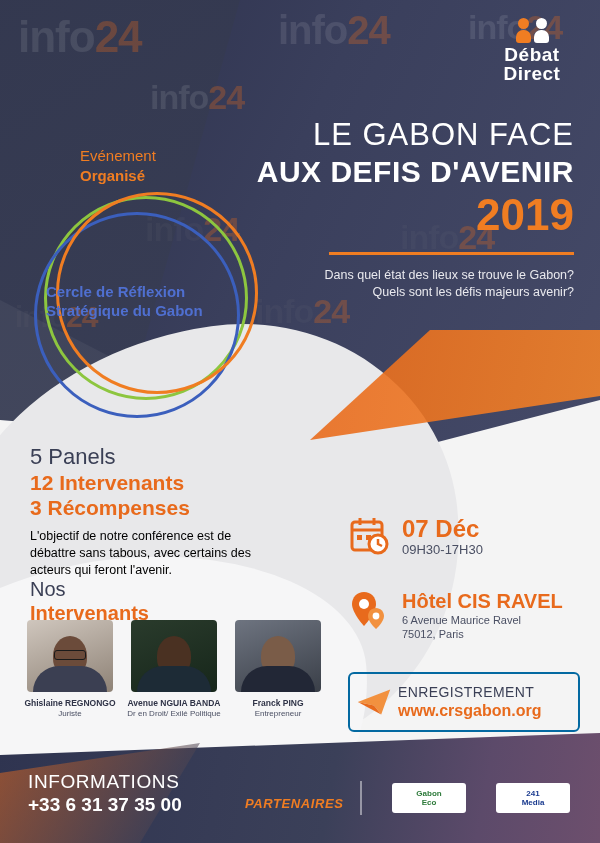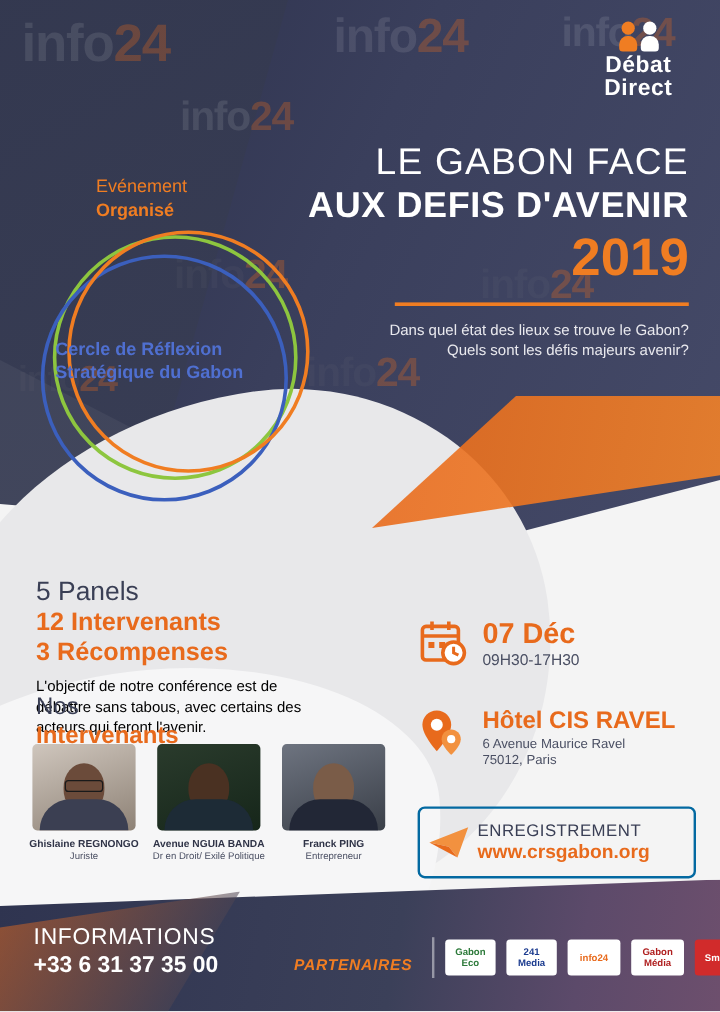--- a/index.html
+++ b/index.html
@@ -88,21 +88,21 @@
   .ev-lab{position:absolute;left:80px;top:146px;color:#f07d22;font-size:15px;line-height:20px;}
   .ev-lab b{display:block;color:#f07d22;font-weight:700;}
   .circles{position:absolute;left:30px;top:190px;width:230px;height:230px;}
   .ring{position:absolute;border-radius:50%;}
   .ring.green{left:14px;top:6px;width:198px;height:198px;border:3px solid #8dc63f;}
   .ring.orange{left:26px;top:2px;width:196px;height:196px;border:3px solid #f07d22;}
   .ring.blue{left:4px;top:22px;width:200px;height:200px;border:3px solid #3b5fbd;}
   .crs{position:absolute;left:16px;top:92px;width:210px;color:#4f6fd0;font-size:15px;font-weight:700;line-height:19px;}
 
   
-  .panels{position:absolute;left:30px;top:444px;width:260px;color:#3a3f55;margin-top:36px;}
+  .panels{position:absolute;left:30px;top:444px;width:260px;color:#3a3f55;}
   .p1{font-size:22px;font-weight:400;line-height:26px;}
   .p2{font-size:21px;font-weight:700;color:#e86a1c;line-height:25px;}
   .p3{font-size:21px;font-weight:700;color:#e86a1c;line-height:25px;}
   .p-desc{font-size:12.5px;color:#000000;line-height:17px;margin-top:8px;width:240px;}
 
   
   .nos{position:absolute;left:30px;top:578px;color:#3a3f55;}
   .nos .n1{font-size:20px;font-weight:400;line-height:23px;}
   .nos .n2{font-size:20px;font-weight:700;color:#e86a1c;line-height:24px;}
   .speakers{position:absolute;left:22px;top:620px;width:310px;display:flex;gap:8px;}
@@ -142,21 +142,21 @@
   .enreg .e1{font-size:14px;color:#3a3f55;letter-spacing:.4px;line-height:17px;}
   .enreg .e2{font-size:16px;font-weight:700;color:#e86a1c;line-height:19px;}
 
   
   .info-foot{position:absolute;left:28px;bottom:26px;color:#fff;}
   .info-foot .f1{font-size:19px;letter-spacing:.6px;line-height:23px;}
   .info-foot .f2{font-size:19px;font-weight:700;line-height:24px;}
   .part-lab{position:absolute;left:245px;bottom:32px;color:#f07d22;font-size:13px;font-weight:700;letter-spacing:.6px;font-style:italic;}
   .part-logos{position:absolute;left:360px;bottom:28px;display:flex;align-items:center;gap:9px;}
   .part-logos .sep{width:2px;height:34px;background:rgba(255,255,255,.45);}
-  .plogo{height:30px;border-radius:3px;display:flex;align-items:center;justify-content:center;font-size:8px;font-weight:700;color:#fff;padding:0 4px;text-align:center;line-height:9px;}
+  .plogo{height:30px;border-radius:3px;display:flex;align-items:center;justify-content:center;font-size:8px;font-weight:700;color:#fff;padding:0 20px;text-align:center;line-height:9px;margin-left:21px;}
   .pl-green{background:#ffffff;color:#2d7a3a;width:34px;}
   .pl-241{background:#ffffff;color:#1b3b8f;width:34px;}
   .pl-info{background:#ffffff;color:#e86a1c;width:36px;}
   .pl-gabon{background:#ffffff;color:#b02020;width:36px;}
   .pl-red{background:#d12b2b;color:#fff;width:30px;}
 </style>
 </head>
 <body>
 
 <div class="poster">

